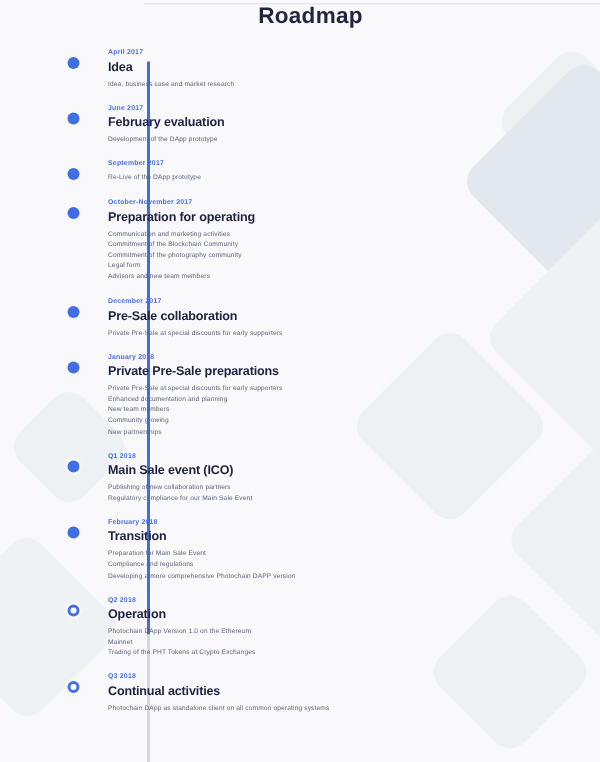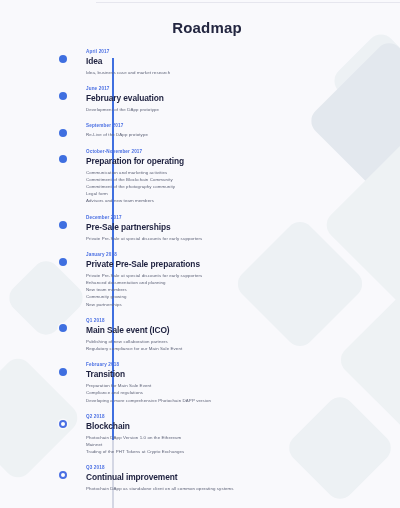--- a/index.html
+++ b/index.html
@@ -59,33 +59,32 @@
   #page {
     position: relative;
     z-index: 2;
     width: 400px;
     height: 508px;
   }
 
   #page-title {
     text-align: center;
     padding-left: 14px;
-    margin-top: 19px;
+    margin-top: 2px;
     font-size: 15px;
     font-weight: bold;
     letter-spacing: 0.2px;
     color: #232640;
   }
 
   
   #timeline {
     position: relative;
     margin-top: 12px;
     padding-left: 55px;
-    margin-left: 14px;
   }
 
   
   .rail {
     position: absolute;
     left: 98px;
     width: 2px;
   }
   #rail-solid {
     background: #3f6fe0;
@@ -206,21 +205,21 @@
           <li>Communication and marketing activities</li>
           <li>Commitment of the Blockchain Community</li>
           <li>Commitment of the photography community</li>
           <li>Legal form</li>
           <li>Advisors and new team members</li>
         </ul>
       </div>
       <div class="milestone">
         <span class="dot"></span>
         <div class="date">December 2017</div>
-        <div class="title">Pre-Sale partnerships</div>
+        <div class="title">Pre-Sale collaboration</div>
         <ul class="desc-list">
           <li>Private Pre-Sale at special discounts for early supporters</li>
         </ul>
       </div>
       <div class="milestone">
         <span class="dot"></span>
         <div class="date">January 2018</div>
         <div class="title">Private Pre-Sale preparations</div>
         <ul class="desc-list">
           <li>Private Pre-Sale at special discounts for early supporters</li>
@@ -245,30 +244,30 @@
         <div class="title">Transition</div>
         <ul class="desc-list">
           <li>Preparation for Main Sale Event</li>
           <li>Compliance and regulations</li>
           <li>Developing a more comprehensive Photochain DAPP version</li>
         </ul>
       </div>
       <div class="milestone future">
         <span class="dot"></span>
         <div class="date">Q2 2018</div>
-        <div class="title">Blockchain</div>
+        <div class="title">Operation</div>
         <ul class="desc-list">
           <li>Photochain DApp Version 1.0 on the Ethereum</li>
           <li>Mainnet</li>
           <li>Trading of the PHT Tokens at Crypto Exchanges</li>
         </ul>
       </div>
       <div class="milestone future">
         <span class="dot"></span>
         <div class="date">Q3 2018</div>
-        <div class="title">Continual improvement</div>
+        <div class="title">Continual activities</div>
         <ul class="desc-list">
           <li>Photochain DApp as standalone client on all common operating systems</li>
         </ul>
       </div>
     </div>
 
 </div>
 
 </body></html>

